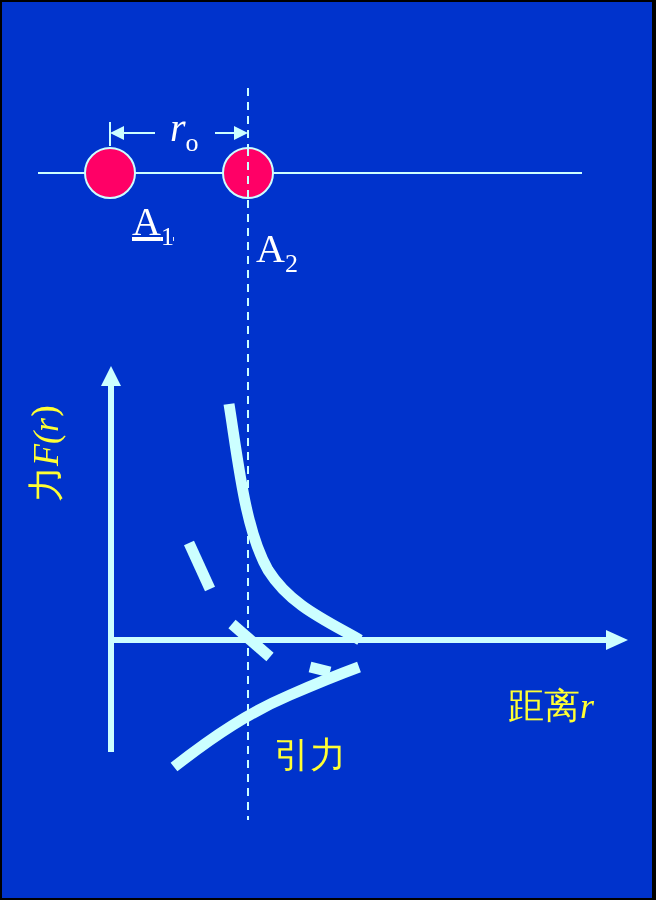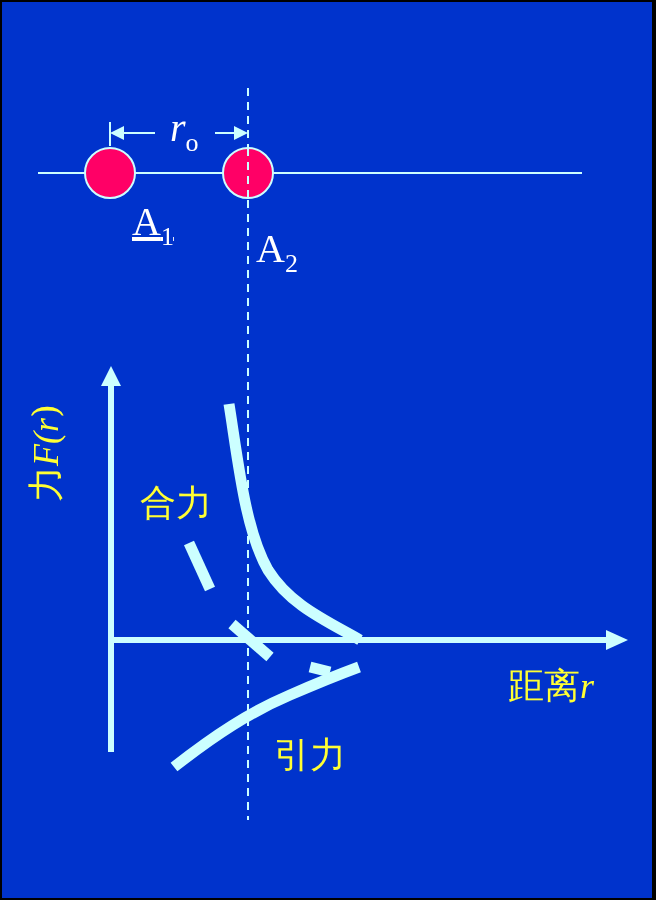--- a/index.html
+++ b/index.html
@@ -84,21 +84,20 @@
     </div>
 
     <div class="wlbl" style="left:254px; top:200px;margin-top:27px;">
       <span>A</span><span class="sub">2</span>
     </div>
 
     <div class="lbl vert" style="left:26px; top:500px;">
       <span>力</span><span class="ital">F(</span><span class="ital">r</span><span>)</span>
     </div>
 
-    <div class="lbl" style="left:138px; top:483px;">合力</div>
     <div class="lbl" style="left:272px; top:735px;text-align:center;">引力</div>
 
-    <div class="lbl" style="left:506px; top:666px;">
+    <div class="lbl" style="left:506px; top:686px;">
       <span>距离</span><span class="ital">r</span>
     </div>
 
   </div>
 </div>
 
 </body></html>

